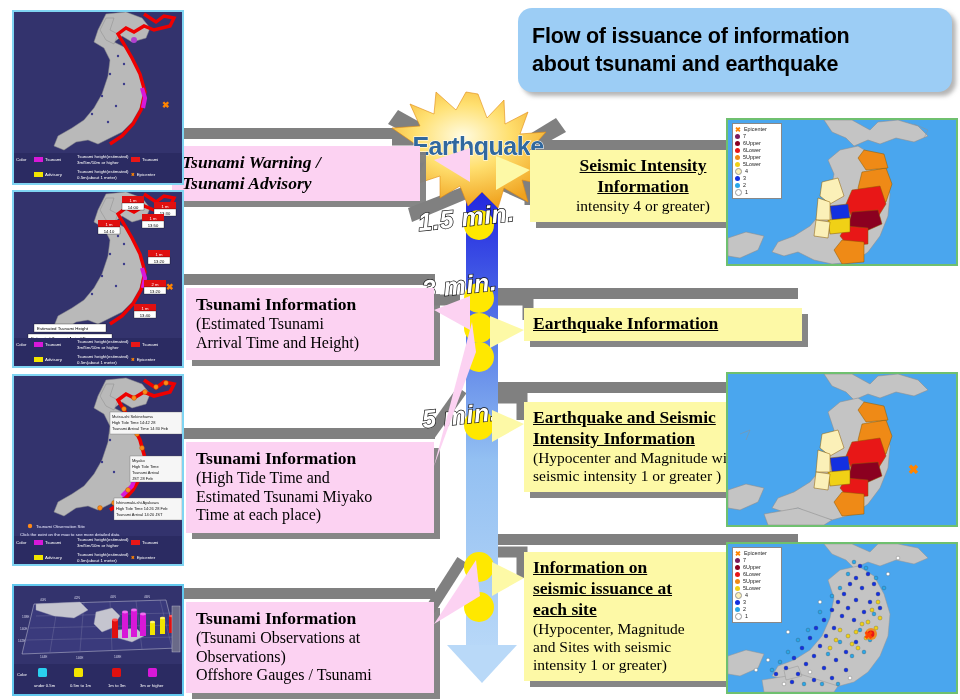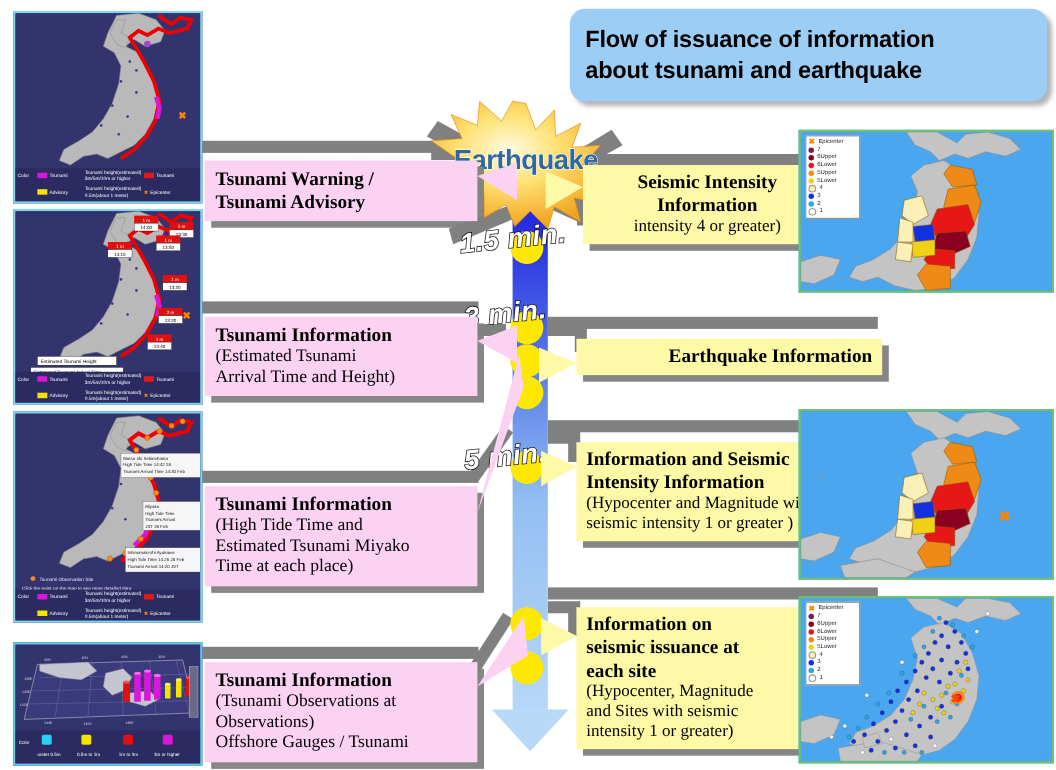--- a/index.html
+++ b/index.html
@@ -81,21 +81,21 @@
   }
   .pbox .hd{font-weight:bold;font-size:17.5px;color:#000;line-height:1.18;}
   .pbox .sb{font-size:16px;color:#000;line-height:1.18;}
 
   
   .ybox{
     background:#fdf9a6;
     box-shadow:6px 6px 0 rgba(128,128,128,.95);
     padding:5px 9px 7px 9px;
   }
-  .ybox .hd{font-weight:bold;font-size:17.5px;color:#000;line-height:1.2;}
+  .ybox .hd{font-weight:bold;font-size:17.5px;color:#000;line-height:1.2;text-decoration:underline;}
   .ybox .sb{font-size:15.5px;color:#000;line-height:1.17;}
   .ybox.center .hd,.ybox.center .sb{text-align:center;}
 
   
   .thumb{border:2px solid #7fd4f2;background:#30306e;overflow:hidden;}
   .thumb2{border:2px solid #62c8ee;background:#30306e;overflow:hidden;}
   .rmap{border:2px solid #6fc06f;background:#3aa0ec;overflow:hidden;}
 
   .legend-sm{
     background:#ffffff;border:1px solid #888;
@@ -193,21 +193,21 @@
           <stop offset="0%" stop-color="#fffbe0"></stop>
           <stop offset="45%" stop-color="#ffe070"></stop>
           <stop offset="100%" stop-color="#f0a21e"></stop>
         </radialGradient>
       </defs>
       <polygon fill="url(#bg1)" stroke="#e08a10" stroke-width="0.6" points="90,2 99,26 116,8 117,32 140,20 132,42 158,40 142,58 172,64 142,74 162,94 134,88 140,110 116,96 110,116 94,100 80,114 72,94 52,106 52,84 28,92 36,70 6,68 30,54 4,36 32,34 22,12 46,22 48,0 68,18 78,0"></polygon>
     </svg>
     <div class="burst-label">Earthquake</div>
   </div>
 
-  <div class="abs pbox" style="left:186px;top:146px;width:248px;">
+  <div class="abs pbox" style="left:172px;top:146px;width:248px;font-style:italic;">
     <div class="hd">Tsunami Warning /</div>
     <div class="hd">Tsunami Advisory</div>
   </div>
 
   <div class="abs pbox" style="left:186px;top:288px;width:248px;">
     <div class="hd">Tsunami Information</div>
     <div class="sb">(Estimated Tsunami</div>
     <div class="sb">Arrival Time and Height)</div>
   </div>
 
@@ -224,26 +224,26 @@
     <div class="sb">Observations)</div>
     <div class="sb">Offshore Gauges / Tsunami</div>
   </div>
 
   <div class="abs ybox center" style="left:530px;top:150px;width:226px;">
     <div class="hd">Seismic Intensity</div>
     <div class="hd">Information</div>
     <div class="sb">intensity 4 or greater)</div>
   </div>
 
-  <div class="abs ybox" style="left:524px;top:308px;width:278px;text-align:right;">
+  <div class="abs ybox" style="left:524px;top:308px;width:278px;">
     <div class="hd">Earthquake Information</div>
   </div>
 
   <div class="abs ybox" style="left:524px;top:402px;width:278px;">
-    <div class="hd">Information and Seismic</div>
+    <div class="hd">Earthquake and Seismic</div>
     <div class="hd">Intensity Information</div>
     <div class="sb">(Hypocenter and Magnitude with</div>
     <div class="sb">seismic intensity 1 or greater )</div>
   </div>
 
   <div class="abs ybox" style="left:524px;top:552px;width:226px;">
     <div class="hd">Information on</div>
     <div class="hd">seismic issuance at</div>
     <div class="hd">each site</div>
     <div class="sb">(Hypocenter, Magnitude</div>

